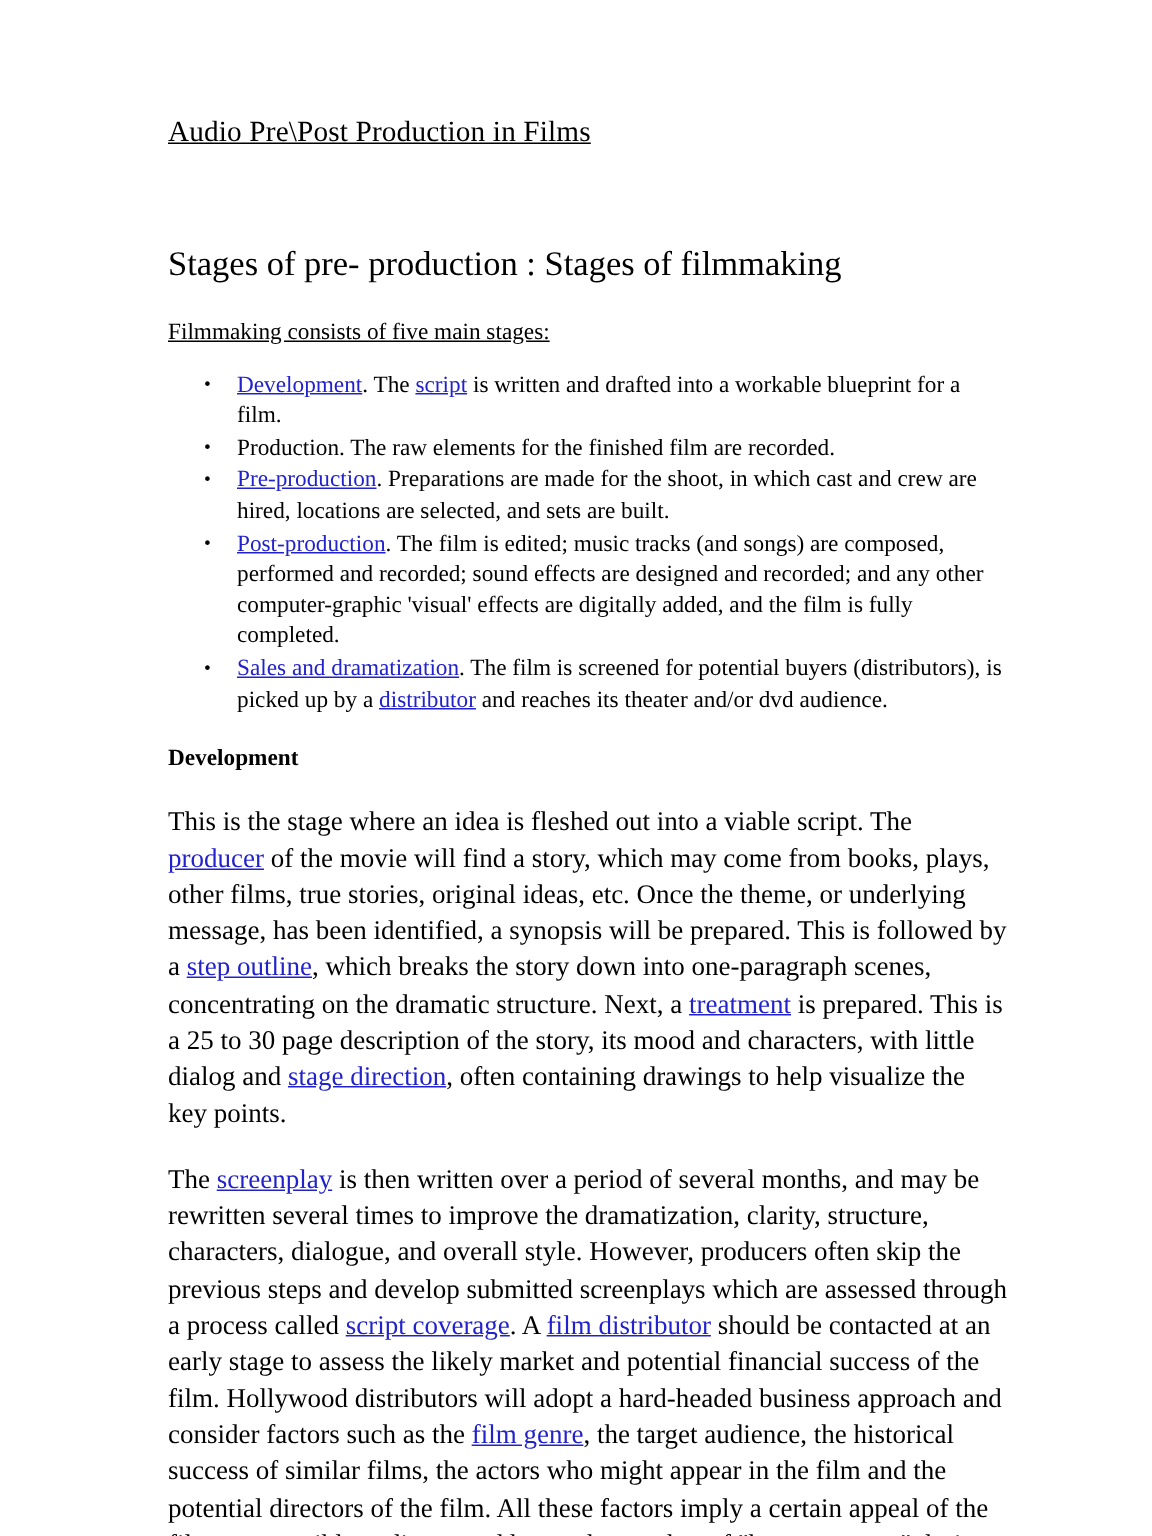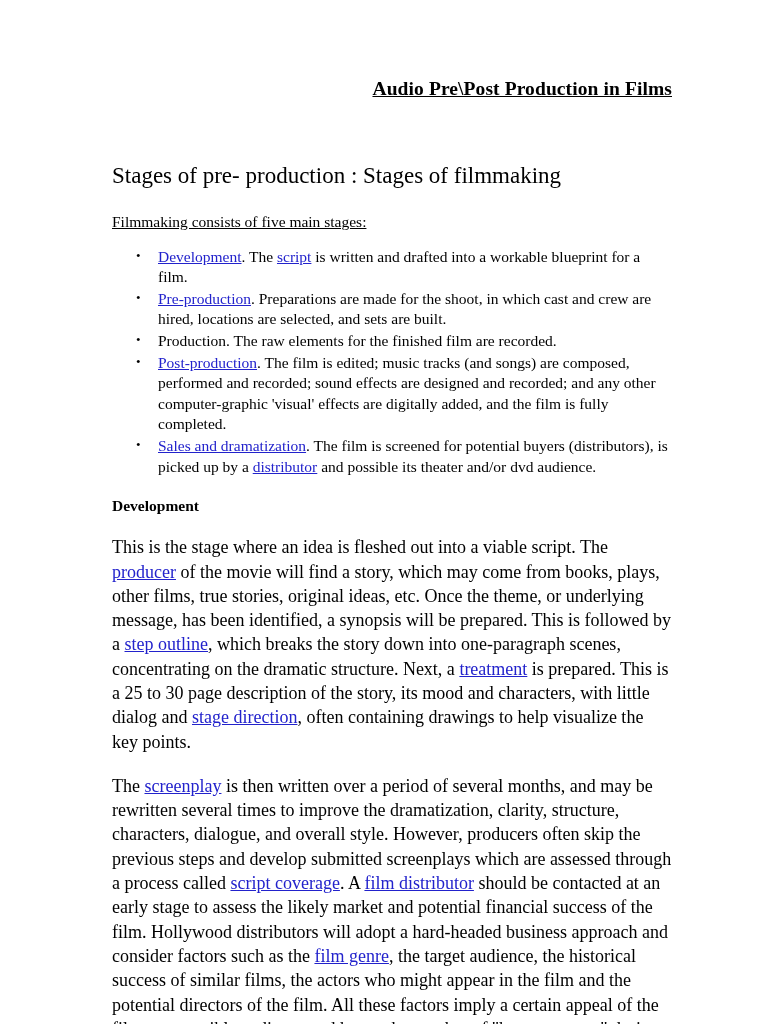--- a/index.html
+++ b/index.html
@@ -16,23 +16,23 @@
   }
   .page {
     position: relative;
     width: 768px;
     height: 1024px;
     background: #ffffff;
     box-sizing: border-box;
     padding: 78px 96px 0 112px;
   }
   .doc-title {
-    text-align: right;
+    text-align: left;
     font-size: 19.5px;
-    font-weight: bold;
+    font-weight: normal;
     text-decoration: underline;
     margin: 0 0 0 0;
     letter-spacing: 0.1px;
   }
   .spacer-1 { height: 62px; }
   .heading-1 {
     font-size: 23px;
     margin: 0;
     font-weight: normal;
     line-height: 1.2;
@@ -92,27 +92,27 @@
   <div class="spacer-1"></div>
 
   <h2 class="heading-1"><span>Stages of pre- production : </span><span class="bold">Stages of filmmaking</span></h2>
 
   <p class="intro-line">Filmmaking consists of five main stages:</p>
 
   <ul class="main-list">
 
     <li><a class="link">Development</a><span>. The </span><a class="link">script</a><span> is written and drafted into a workable blueprint for a film.</span></li>
 
+    <li><span>Production. The raw elements for the finished film are recorded.</span></li>
+
     <li><a class="link">Pre-production</a><span>. Preparations are made for the shoot, in which cast and crew are hired, locations are selected, and sets are built.</span></li>
-
-    <li><span>Production. The raw elements for the finished film are recorded.</span></li>
 
     <li><a class="link">Post-production</a><span>. The film is edited; music tracks (and songs) are composed, performed and recorded; sound effects are designed and recorded; and any other computer-graphic 'visual' effects are digitally added, and the film is fully completed.</span></li>
 
-    <li><a class="link">Sales and dramatization</a><span>. The film is screened for potential buyers (distributors), is picked up by a </span><a class="link">distributor</a><span> and possible its theater and/or dvd audience.</span></li>
+    <li><a class="link">Sales and dramatization</a><span>. The film is screened for potential buyers (distributors), is picked up by a </span><a class="link">distributor</a><span> and reaches its theater and/or dvd audience.</span></li>
 
   </ul>
 
   <p class="sub-heading">Development</p>
 
   <p class="body-par"><span>This is the stage where an idea is fleshed out into a viable script. The </span><a class="link">producer</a><span> of the movie will find a story, which may come from books, plays, other films, true stories, original ideas, etc. Once the theme, or underlying message, has been identified, a synopsis will be prepared. This is followed by a </span><a class="link">step outline</a><span>, which breaks the story down into one-paragraph scenes, concentrating on the dramatic structure. Next, a </span><a class="link">treatment</a><span> is prepared. This is a 25 to 30 page description of the story, its mood and characters, with little dialog and </span><a class="link">stage direction</a><span>, often containing drawings to help visualize the key points.</span></p>
 
   <p class="body-par"><span>The </span><a class="link">screenplay</a><span> is then written over a period of several months, and may be rewritten several times to improve the dramatization, clarity, structure, characters, dialogue, and overall style. However, producers often skip the previous steps and develop submitted screenplays which are assessed through a process called </span><a class="link">script coverage</a><span>. A </span><a class="link">film distributor</a><span> should be contacted at an early stage to assess the likely market and potential financial success of the film. Hollywood distributors will adopt a hard-headed business approach and consider factors such as the </span><a class="link">film genre</a><span>, the target audience, the historical success of similar films, the actors who might appear in the film and the potential directors of the film. All these factors imply a certain appeal of the film to a possible audience and hence the number of "bums on seats" during the theatrical release. Not all films make a profit from the theatrical release alone, therefore DVD sales and worldwide distribution rights need to be taken into account.</span></p>
 
 </div>

